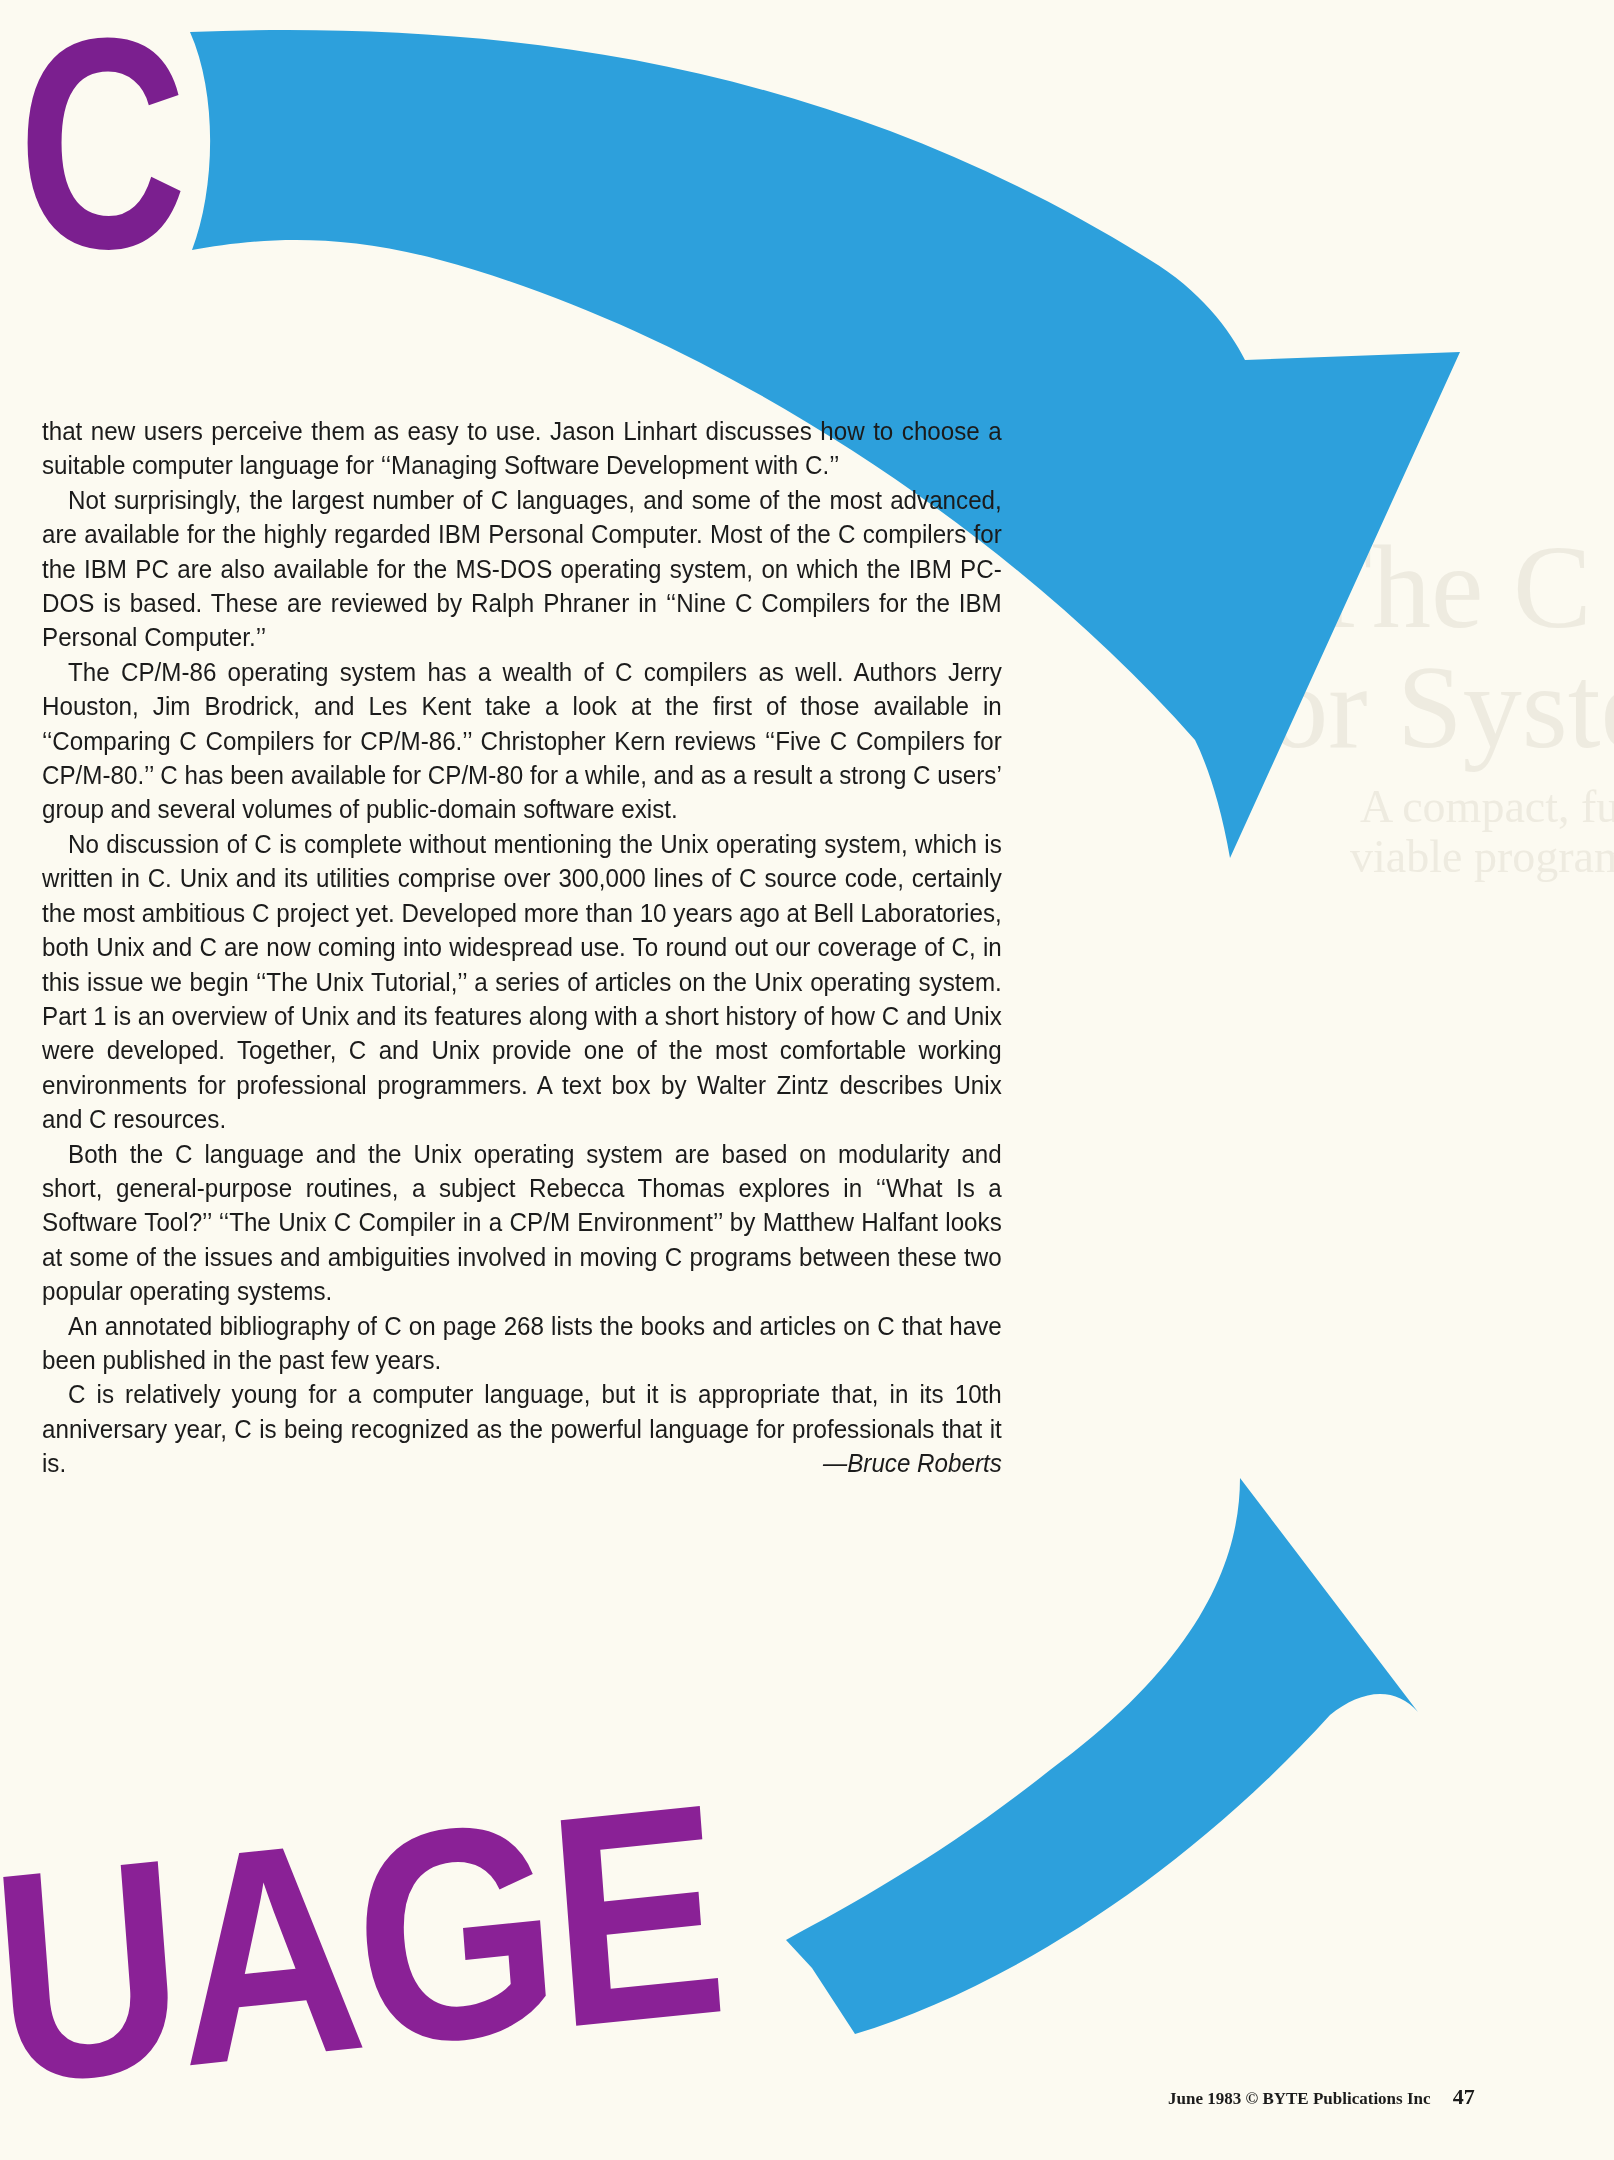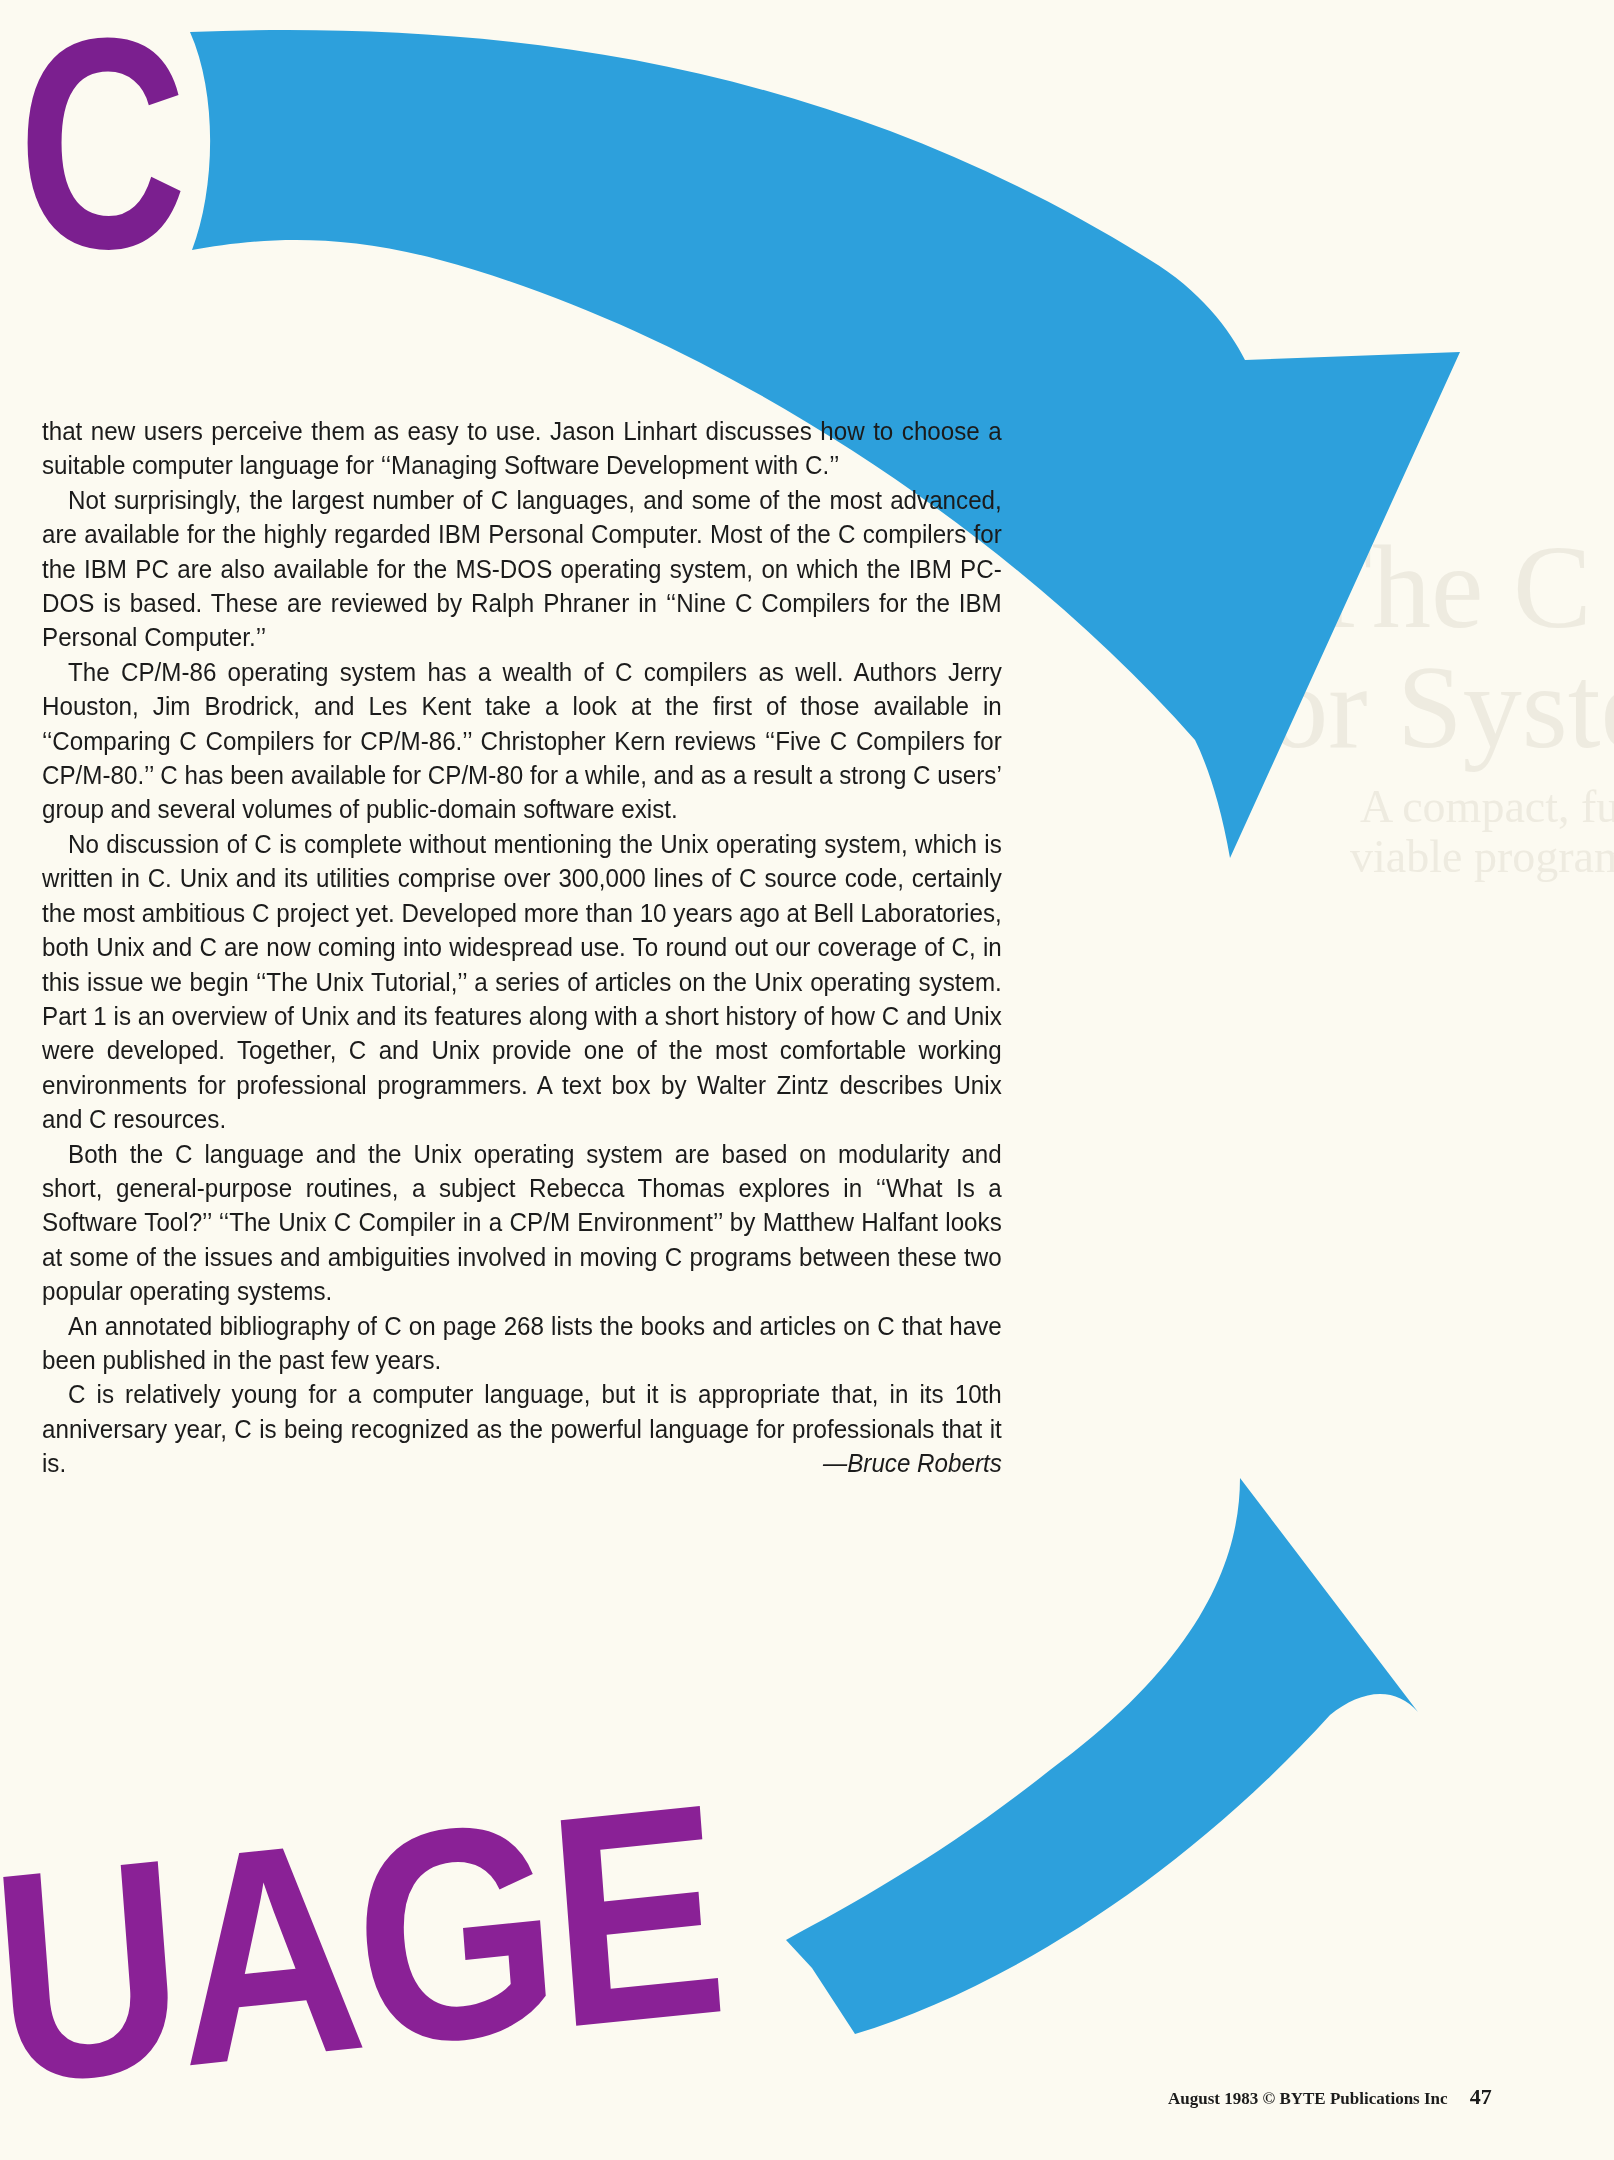--- a/index.html
+++ b/index.html
@@ -90,15 +90,15 @@
   <p class="first">that new users perceive them as easy to use. Jason Linhart discusses how to choose a suitable computer language for ‘‘Managing Software Development with C.’’</p>
   <p>Not surprisingly, the largest number of C languages, and some of the most advanced, are available for the highly regarded IBM Personal Computer. Most of the C compilers for the IBM PC are also available for the MS-DOS operating system, on which the IBM PC-DOS is based. These are reviewed by Ralph Phraner in ‘‘Nine C Compilers for the IBM Personal Computer.’’</p>
   <p>The CP/M-86 operating system has a wealth of C compilers as well. Authors Jerry Houston, Jim Brodrick, and Les Kent take a look at the first of those available in ‘‘Comparing C Compilers for CP/M-86.’’ Christopher Kern reviews ‘‘Five C Compilers for CP/M-80.’’ C has been available for CP/M-80 for a while, and as a result a strong C users’ group and several volumes of public-domain software exist.</p>
   <p>No discussion of C is complete without mentioning the Unix operating system, which is written in C. Unix and its utilities comprise over 300,000 lines of C source code, certainly the most ambitious C project yet. Developed more than 10 years ago at Bell Laboratories, both Unix and C are now coming into widespread use. To round out our coverage of C, in this issue we begin ‘‘The Unix Tutorial,’’ a series of articles on the Unix operating system. Part 1 is an overview of Unix and its features along with a short history of how C and Unix were developed. Together, C and Unix provide one of the most comfortable working environments for professional programmers. A text box by Walter Zintz describes Unix and C resources.</p>
   <p>Both the C language and the Unix operating system are based on modularity and short, general-purpose routines, a subject Rebecca Thomas explores in ‘‘What Is a Software Tool?’’ ‘‘The Unix C Compiler in a CP/M Environment’’ by Matthew Halfant looks at some of the issues and ambiguities involved in moving C programs between these two popular operating systems.</p>
   <p>An annotated bibliography of C on page 268 lists the books and articles on C that have been published in the past few years.</p>
   <p><span>C is relatively young for a computer language, but it is appropriate that, in its 10th anniversary year, C is being recognized as the powerful language for professionals that it is.</span><span class="sig">—Bruce Roberts</span></p>
 </div>
 
 <div class="footer">
-  <span>August 1983 © BYTE Publications Inc</span>
+  <span>June 1983 © BYTE Publications Inc</span>
   <span class="page">47</span>
 </div>
 
 </body></html>

